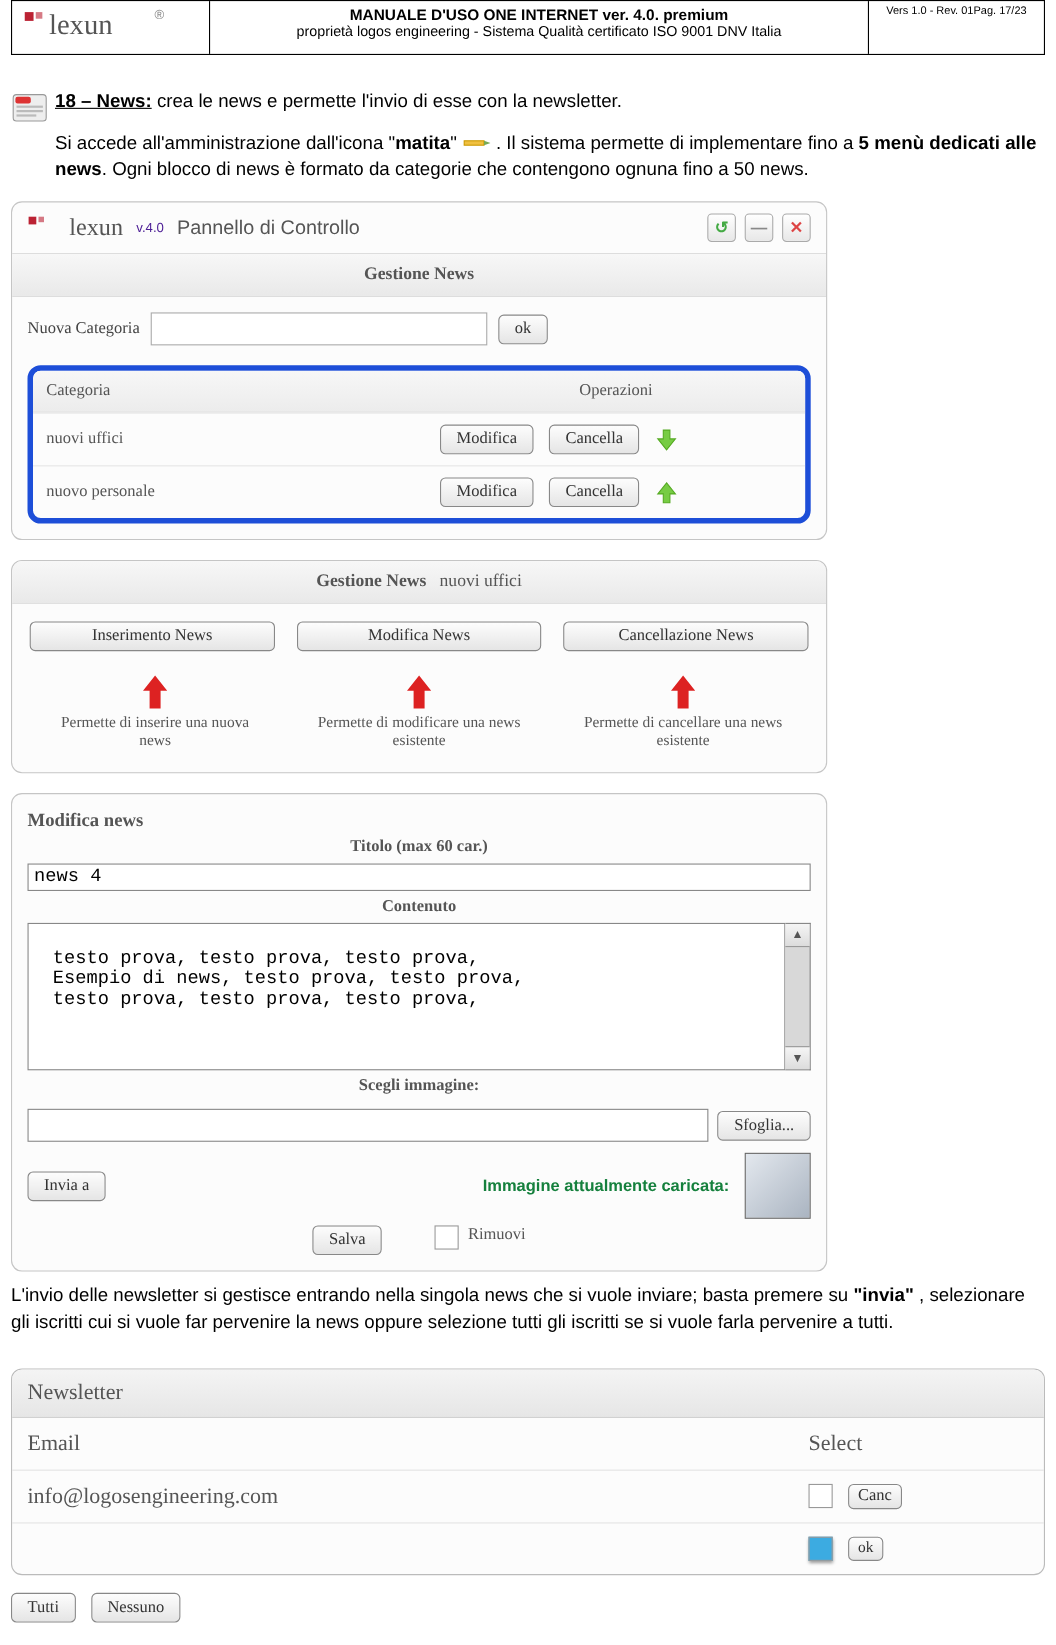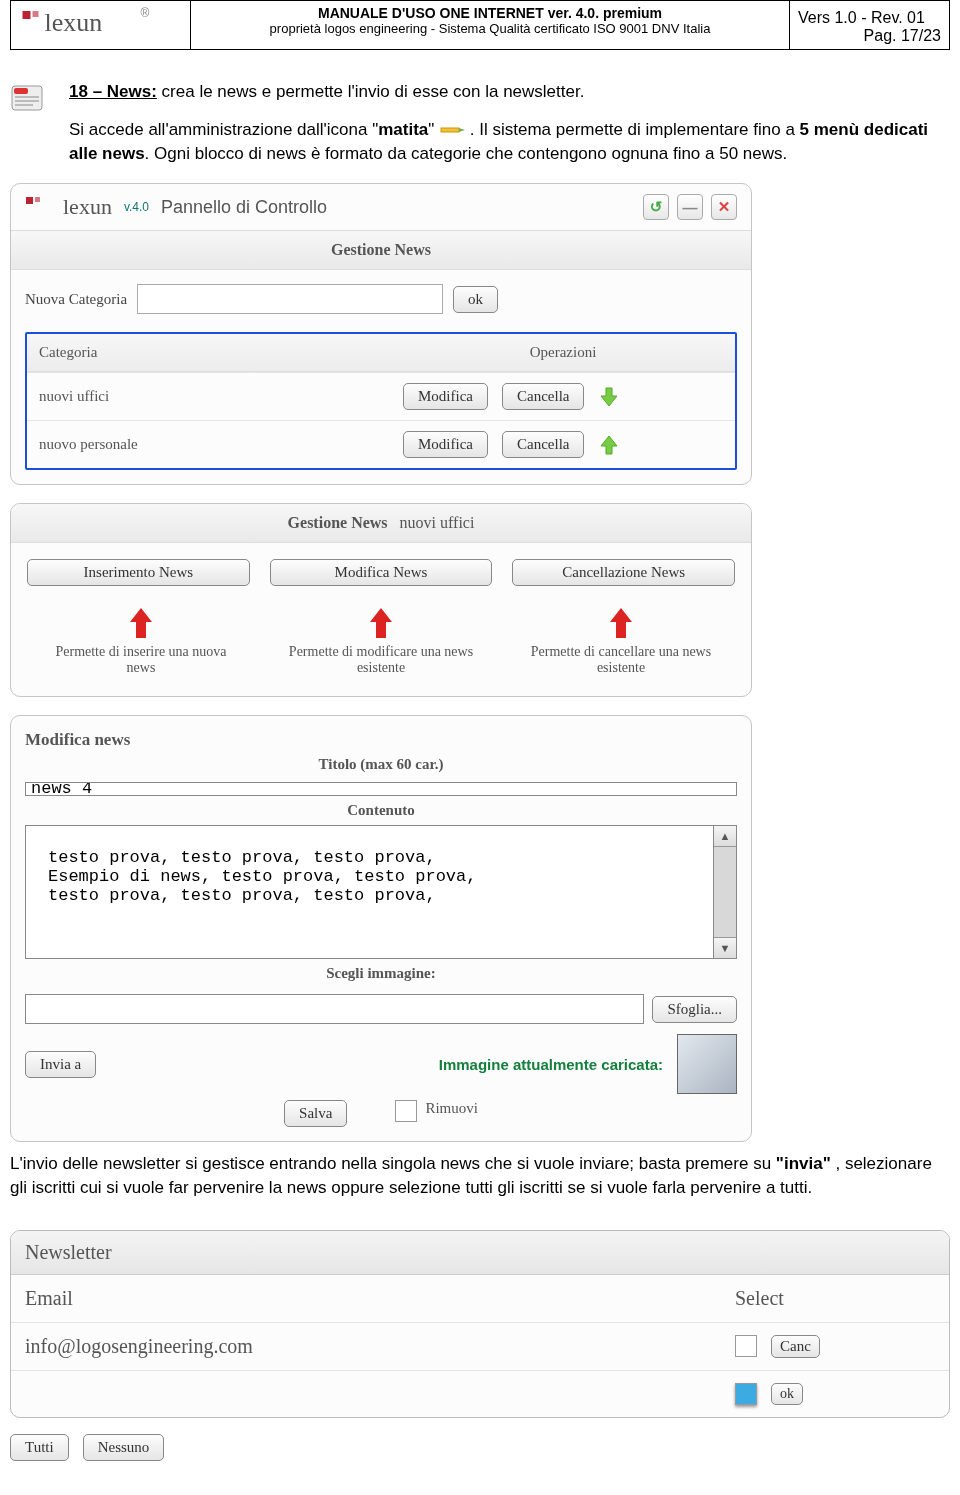--- a/index.html
+++ b/index.html
@@ -4,53 +4,53 @@
 <style>
 body{margin:0;font-family:Arial,sans-serif;background:#fff;color:#000;font-size:15px}
 .page{width:960px;margin:0 auto;box-sizing:border-box;padding:0 10px 30px}
 .hdr{display:flex;border:1px solid #000}
 .hdr>div{padding:4px 8px;box-sizing:border-box}
 .logo-cell{width:180px;border-right:1px solid #000;display:flex;align-items:center}
 .logo-cell svg{width:100%;height:40px}
 .mid-cell{flex:1;text-align:center;font-size:14px}
 .mid-cell .title{font-weight:bold}
 .mid-cell .sub{font-size:13px}
-.right-cell{width:160px;border-left:1px solid #000;font-size:16px;display:flex;flex-direction:column;justify-content:flex-end}
-.section-intro{display:flex;gap:24px;margin-top:30px}
+.right-cell{width:160px;border-left:1px solid #000;font-size:10px;display:flex;flex-direction:row;justify-content:center}
+.section-intro{display:flex;gap:5px;margin-top:30px}
 .news-ico{width:35px;height:35px;flex-shrink:0}
 .body-text{line-height:1.4;font-size:17px}
 .body-text .u{text-decoration:underline}
 .body-text .b{font-weight:bold}
 .panel{border:1px solid #c5c5c5;border-radius:10px;background:#fcfcfc;margin-top:18px;overflow:hidden}
 .panel-hdr{display:flex;align-items:center;justify-content:space-between;padding:10px 14px;border-bottom:1px solid #ddd}
 .panel-title{font-family:Verdana,sans-serif;font-size:18px;color:#555;display:flex;align-items:center;gap:12px}
-.panel-title .ver{font-size:12px;color:#0f766e}
+.panel-title .ver{font-size:12px;color:#4c1d95}
 .win-icons{display:flex;gap:8px}
 .win-icons span{width:24px;height:24px;border:1px solid #aaa;border-radius:4px;display:flex;align-items:center;justify-content:center;font-weight:bold;background:linear-gradient(#fff,#e7e7e7)}
 .gest{background:linear-gradient(#f7f7f7,#e9e9e9);text-align:center;padding:10px;font-weight:bold;font-family:Verdana;color:#555;border-bottom:1px solid #ddd;font-size:16px}
 .gest .sub2{font-weight:normal;margin-left:12px}
 .pad{padding:14px}
 .newcat{display:flex;align-items:center;gap:10px;font-family:Verdana;font-size:15px;color:#444}
 .newcat input[type=text]{height:26px;width:300px;border:1px solid #aaa}
 .btn{display:inline-flex;align-items:center;justify-content:center;padding:4px 14px;border:1px solid #888;border-radius:5px;background:linear-gradient(#fdfdfd,#e5e5e5);font-family:Verdana;font-size:15px;color:#333;cursor:pointer}
-.tbl{margin-top:18px;border:2px solid #1d4ed8;border-radius:2px;overflow:hidden}
+.tbl{margin-top:18px;border:5px solid #1d4ed8;border-radius:12px;overflow:hidden}
 .tbl .row{display:flex;align-items:center;padding:10px 12px;font-family:Verdana;font-size:15px;color:#555}
 .tbl .row.head{background:linear-gradient(#f7f7f7,#ececec);border-bottom:1px solid #ddd}
 .tbl .row:not(.head){border-top:1px solid #e5e5e5}
 .col-cat{flex:1}
 .col-ops{display:flex;gap:14px;align-items:center;width:320px}
 .arrow{width:22px;height:22px}
 .btn-row{display:flex;gap:20px;justify-content:center;padding:16px}
 .btn-wide{flex:1;max-width:240px}
 .hints{display:flex;gap:20px;justify-content:space-around;padding:0 20px 20px;font-family:Verdana;font-size:14px;color:#555;text-align:center}
 .hint{width:200px}
 .red-arrow{width:30px;height:34px;display:block;margin:4px auto}
 .field-lbl{text-align:center;font-family:Verdana;font-weight:bold;color:#555;padding:6px}
 .text-inp{width:100%;box-sizing:border-box;border:1px solid #888;padding:5px;font-family:"Courier New",monospace;font-size:17px}
-.text-inp.small-h{height:14px}
+.text-inp.small-h{height:25px}
 .ta-wrap{display:flex}
 .ta-wrap textarea{flex:1;border:1px solid #888;font-family:Liberation Mono, monospace;font-size:17px;padding:22px;resize:none;height:88px}
 .scroll{width:22px;background:#d8d8d8;border:1px solid #888;border-left:none;display:flex;flex-direction:column}
 .scroll .a{height:20px;background:linear-gradient(#f5f5f5,#dcdcdc);border-bottom:1px solid #999;display:flex;align-items:center;justify-content:center;font-size:11px;color:#555}
 .scroll .a.bot{border-top:1px solid #999;border-bottom:none}
 .scroll .mid{flex:1}
 .sfoglia{display:flex;gap:8px;align-items:center;margin-top:6px}
 .sfoglia input{flex:1;height:26px;border:1px solid #888}
 .img-curr{display:flex;align-items:center;gap:14px;margin-top:10px}
 .img-curr .lbl2{flex:1;text-align:right;font-family:Liberation Sans, sans-serif;font-weight:bold;color:#15803d}

